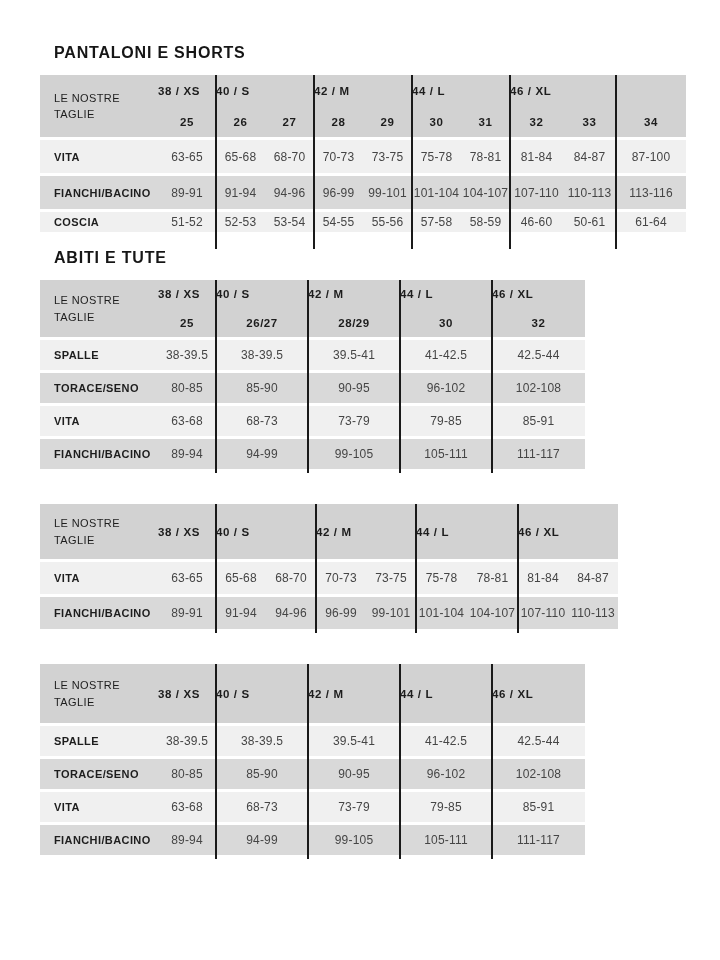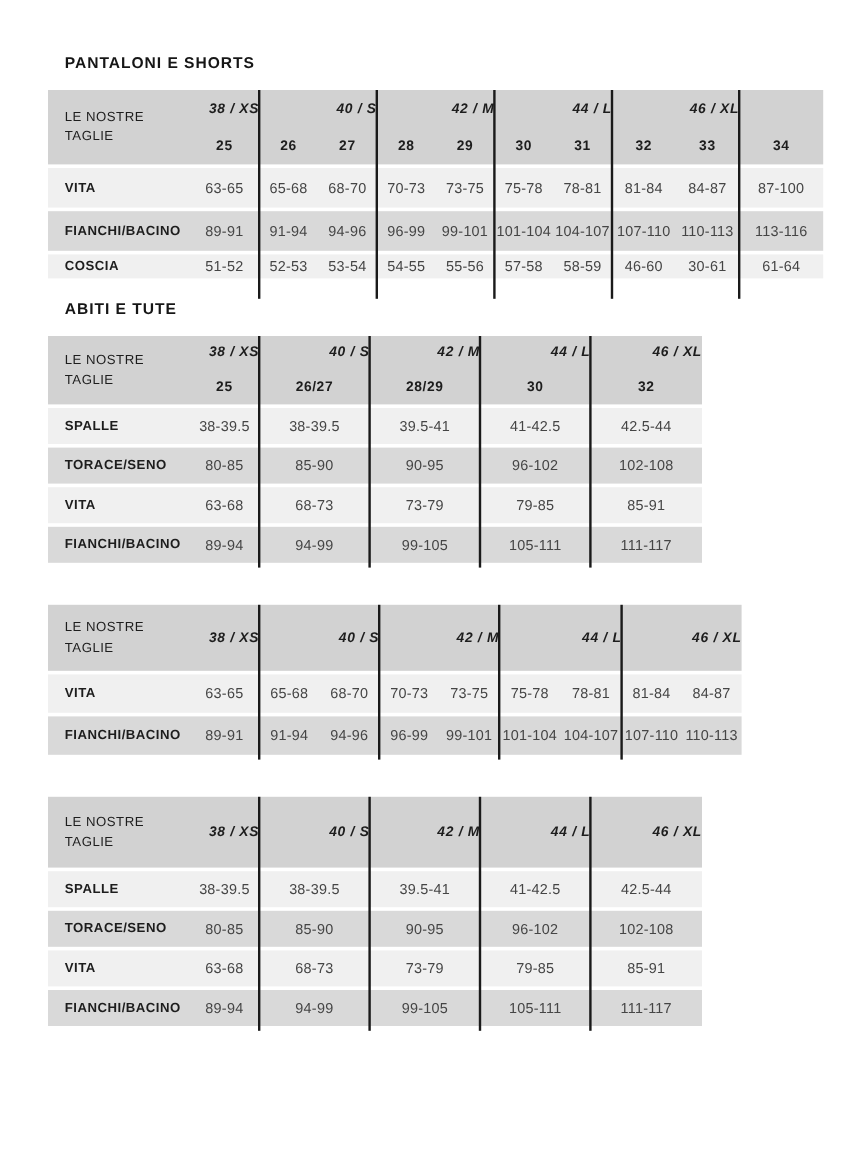--- a/index.html
+++ b/index.html
@@ -6,21 +6,21 @@
   body {
     width: 720px;
     height: 960px;
     box-sizing: border-box;
     padding: 46px 0 0 40px;
     background: #ffffff;
     font-family: "Liberation Sans", sans-serif;
     overflow: hidden;
   }
   .section-title {
-    font-size: 13px;
+    font-size: 16px;
     font-weight: bold;
     letter-spacing: .8px;
     color: #161616;
     line-height: 14px;
     margin: 0 0 15px 14px;
   }
   .tbl { position: relative; }
   .thead {
     display: grid;
     align-items: center;
@@ -33,24 +33,23 @@
     color: #1d1d1d;
     letter-spacing: .4px;
     line-height: 1.5;
     padding-left: 14px;
     padding-right: 30px;
     align-self: center;
   }
   .glabel {
     font-size: 11.5px;
     font-weight: bold;
-    text-align: right;
+    text-align: left;
     letter-spacing: .6px;
     color: #1d1d1d;
-    font-style: italic;
   }
   .gsub {
     font-size: 11.5px;
     font-weight: bold;
     text-align: center;
     letter-spacing: .5px;
     color: #1d1d1d;
   }
   .trow {
     display: grid;
@@ -134,21 +133,21 @@
         <div class="trow light" style="grid-template-columns: 118px 58px 49px 49px 49px 49px 49px 49px 53px 53px 70px; height: 20px;">
           <div class="rlabel">COSCIA</div>
           <div class="cval">51-52</div>
           <div class="cval">52-53</div>
           <div class="cval">53-54</div>
           <div class="cval">54-55</div>
           <div class="cval">55-56</div>
           <div class="cval">57-58</div>
           <div class="cval">58-59</div>
           <div class="cval">46-60</div>
-          <div class="cval">30-61</div>
+          <div class="cval">50-61</div>
           <div class="cval">61-64</div>
         </div>
         <div class="vdiv" style="left: 175px; height: 174px; background: rgb(26, 26, 26);"></div>
         <div class="vdiv" style="left: 273px; height: 174px; background: rgb(26, 26, 26);"></div>
         <div class="vdiv" style="left: 371px; height: 174px; background: rgb(26, 26, 26);"></div>
         <div class="vdiv" style="left: 469px; height: 174px; background: rgb(26, 26, 26);"></div>
         <div class="vdiv" style="left: 575px; height: 174px; background: rgb(26, 26, 26);"></div>
       </div>
     </section>
     <section style="margin-bottom: 35px;">

